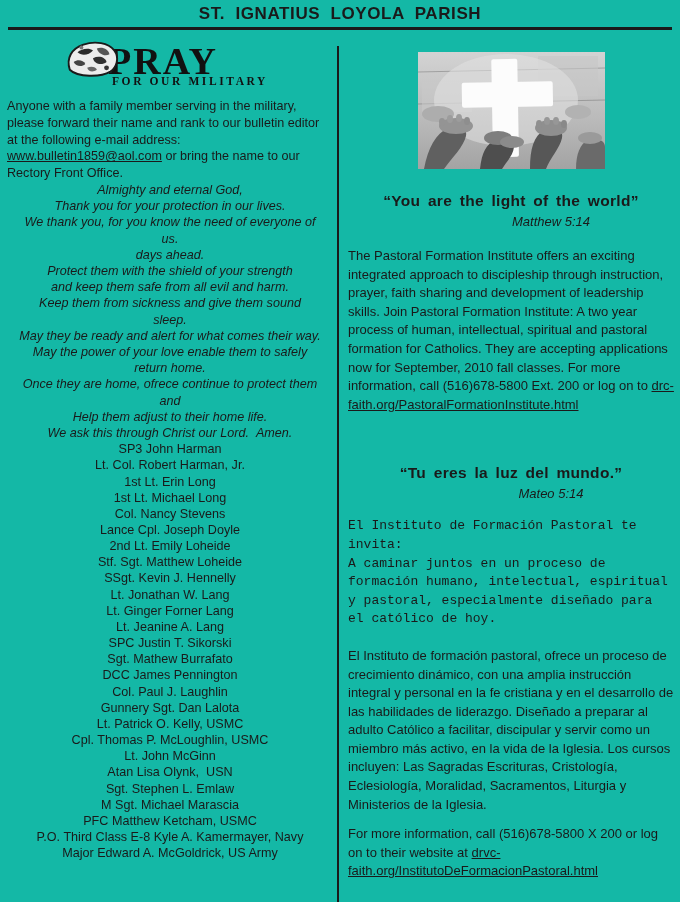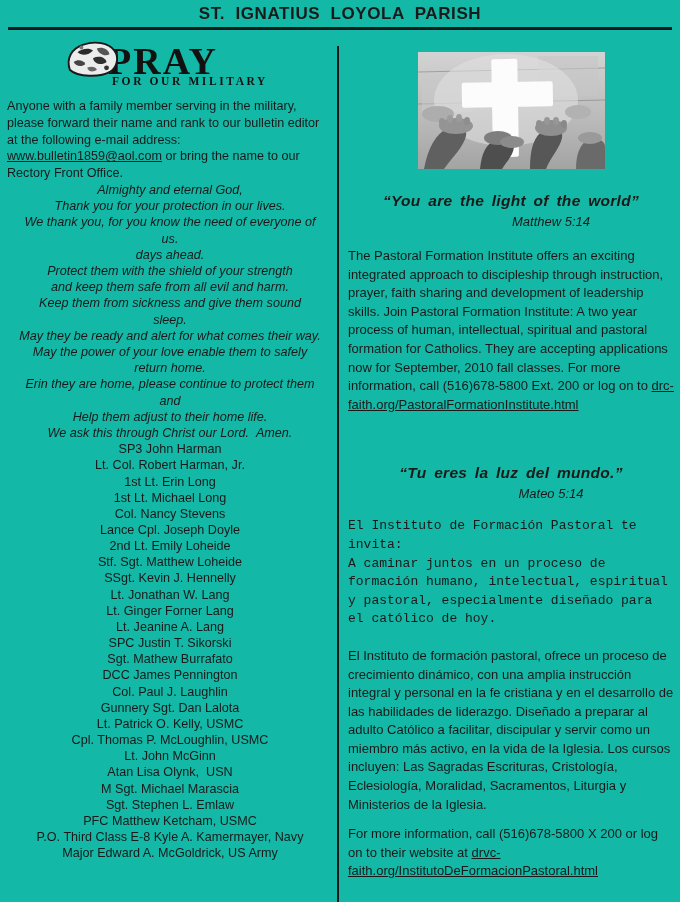--- a/index.html
+++ b/index.html
@@ -49,21 +49,21 @@
   }
   .name-line{
     text-align:center;
     font-size:12.6px;line-height:16.15px;
   }
   
   .col-right{position:absolute;left:348px;top:46px;width:326px;}
   .photo{display:block;margin:6px auto 0;}
   .quote{
     margin-top:23px;text-align:center;
-    font-weight:bold;font-style:italic;
+    font-weight:bold;
     font-size:15.5px;word-spacing:3px;letter-spacing:.3px;
   }
   .quote-es{margin-top:50px;}
   .cite{
     text-align:center;font-style:italic;font-size:13px;
     margin-top:4px;transform:translateX(40px);
   }
   .para{font-size:13px;line-height:18.6px;margin-top:18px;text-align:left;}
   .para.prewrap{white-space:pre-line;}
   .para.tight{margin-top:16px;font-family:Liberation Mono, monospace;}
@@ -103,21 +103,21 @@
         <div class="prayer-line">We thank you, for you know the need of everyone of</div>
         <div class="prayer-line">us.</div>
         <div class="prayer-line">days ahead.</div>
         <div class="prayer-line">Protect them with the shield of your strength</div>
         <div class="prayer-line">and keep them safe from all evil and harm.</div>
         <div class="prayer-line">Keep them from sickness and give them sound</div>
         <div class="prayer-line">sleep.</div>
         <div class="prayer-line">May they be ready and alert for what comes their way.</div>
         <div class="prayer-line">May the power of your love enable them to safely</div>
         <div class="prayer-line">return home.</div>
-        <div class="prayer-line">Erin they are home, please continue to protect them</div>
+        <div class="prayer-line">Once they are home, ofrece continue to protect them</div>
         <div class="prayer-line">and</div>
         <div class="prayer-line">Help them adjust to their home life.</div>
         <div class="prayer-line">We ask this through Christ our Lord.&nbsp;&nbsp;Amen.</div>
       </div>
 
     <div class="names">
         <div class="name-line">SP3 John Harman</div>
         <div class="name-line">Lt. Col. Robert Harman, Jr.</div>
         <div class="name-line">1st Lt. Erin Long</div>
         <div class="name-line">1st Lt. Michael Long</div>
@@ -131,22 +131,22 @@
         <div class="name-line">Lt. Jeanine A. Lang</div>
         <div class="name-line">SPC Justin T. Sikorski</div>
         <div class="name-line">Sgt. Mathew Burrafato</div>
         <div class="name-line">DCC James Pennington</div>
         <div class="name-line">Col. Paul J. Laughlin</div>
         <div class="name-line">Gunnery Sgt. Dan Lalota</div>
         <div class="name-line">Lt. Patrick O. Kelly, USMC</div>
         <div class="name-line">Cpl. Thomas P. McLoughlin, USMC</div>
         <div class="name-line">Lt. John McGinn</div>
         <div class="name-line">Atan Lisa Olynk,&nbsp; USN</div>
+        <div class="name-line">Sgt. Stephen L. Emlaw</div>
         <div class="name-line">M Sgt. Michael Marascia</div>
-        <div class="name-line">Sgt. Stephen L. Emlaw</div>
         <div class="name-line">PFC Matthew Ketcham, USMC</div>
         <div class="name-line">P.O. Third Class E-8 Kyle A. Kamermayer, Navy</div>
         <div class="name-line">Major Edward A. McGoldrick, US Army</div>
       </div>
 
   </div>
 
   <div class="col-right">
 
     <svg class="photo" width="187" height="117" viewBox="0 0 187 117">

